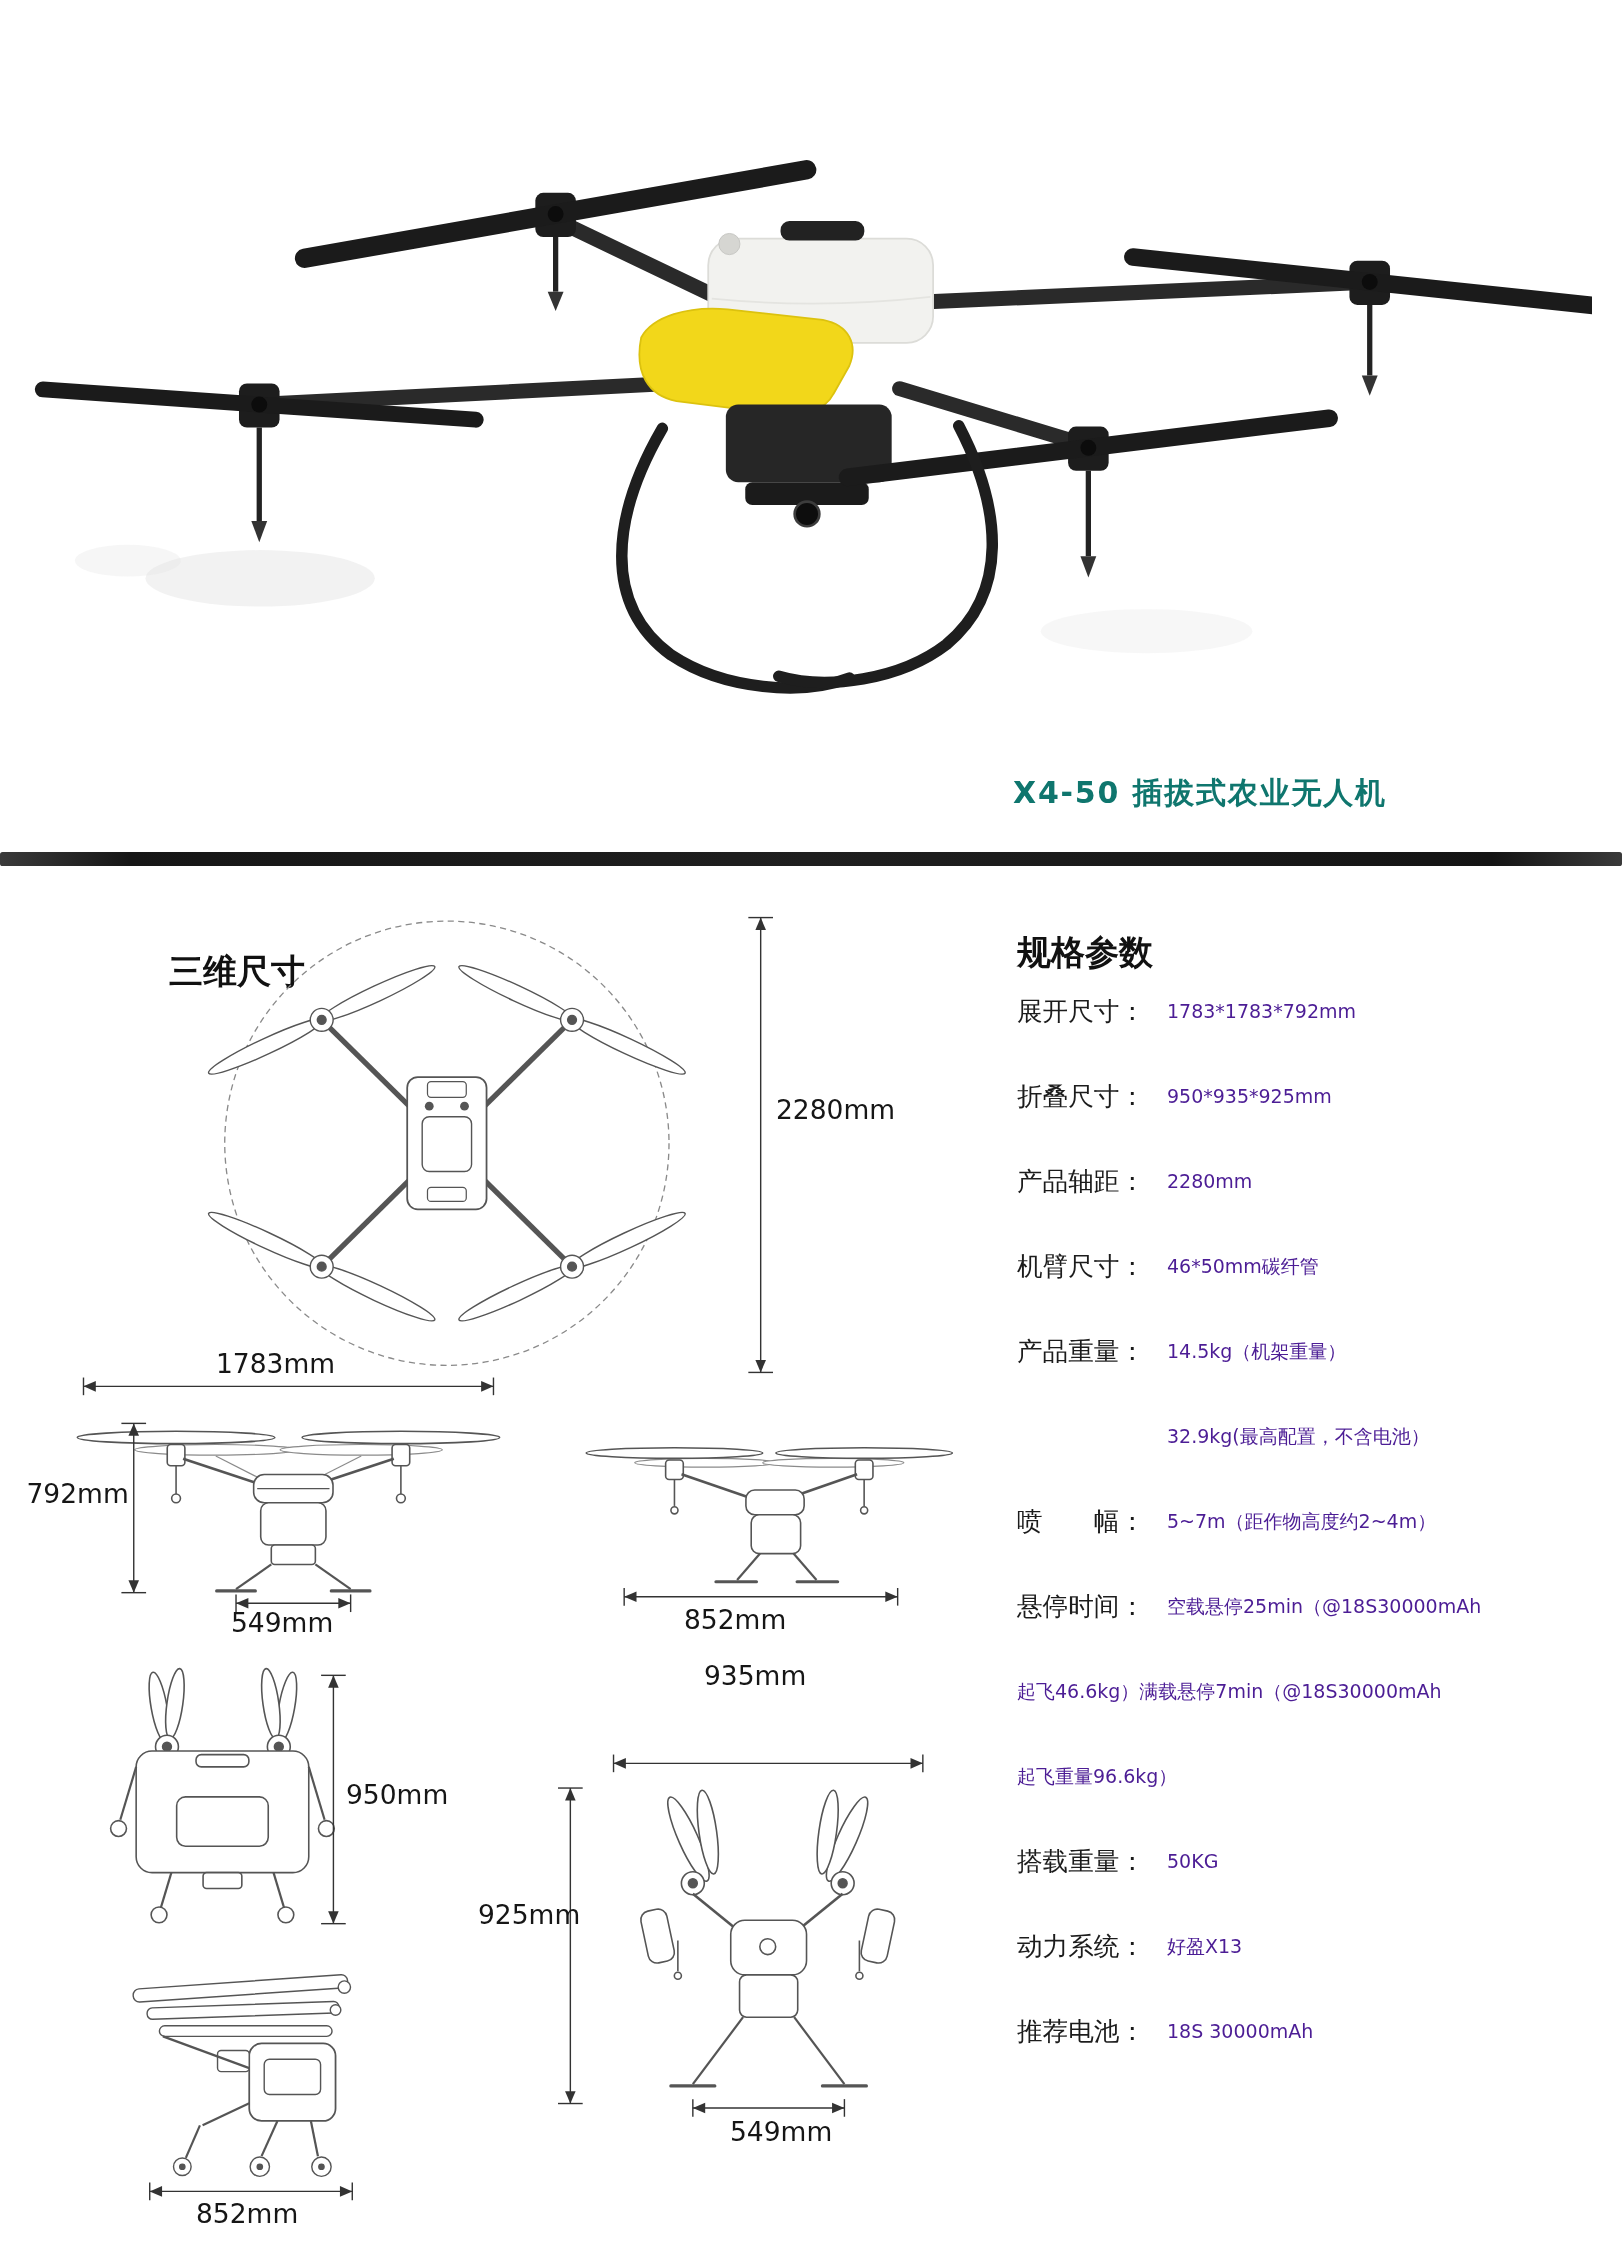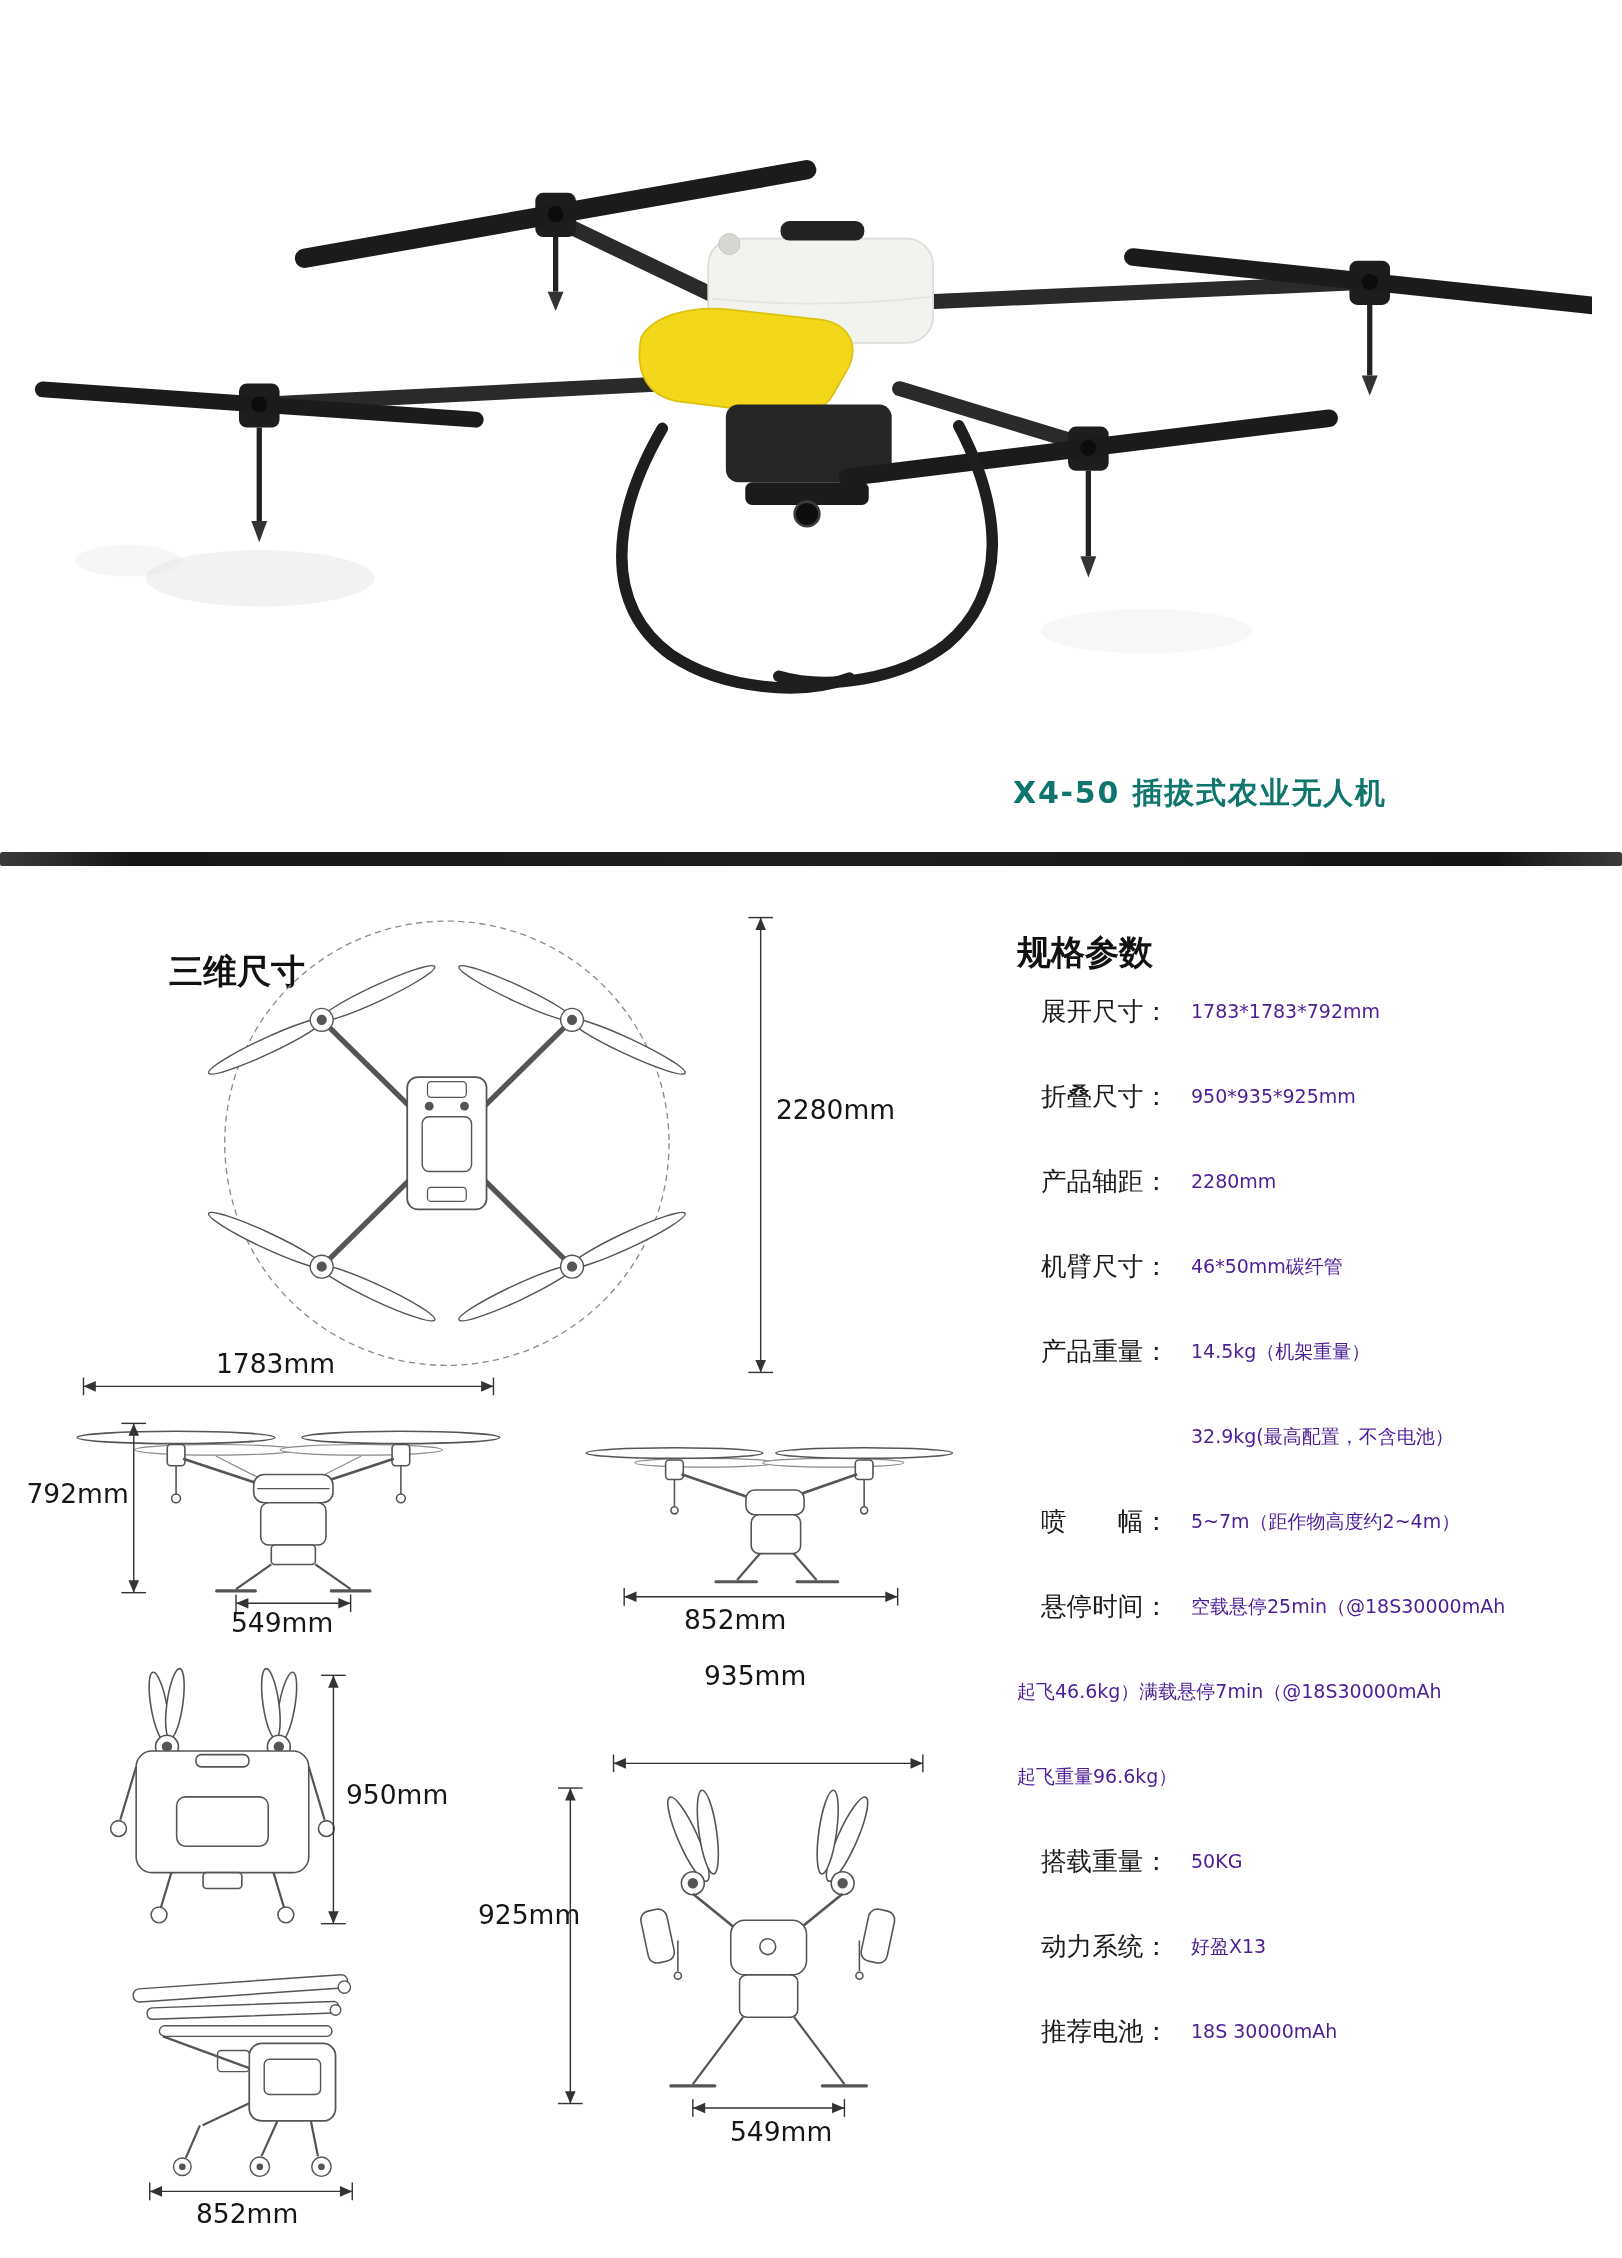--- a/index.html
+++ b/index.html
@@ -28,21 +28,21 @@
   }
   .dims-heading { left:169px; top:921px;margin-top:28px; }
   .specs-heading { left:1017px; top:930px; }
 
   .dim-label {
     position:absolute; font-size:26.5px; color:#161616; white-space:nowrap;
   }
 
   .spec-list { position:absolute; left:1017px; top:995px; width:600px; }
   .spec-row { display:flex; line-height:32px; margin-bottom:53px; white-space:nowrap; }
-  .spec-label { width:150px; flex:0 0 150px; font-size:25.6px; color:#1c1c1c;margin-left:24px; }
+  .spec-label { width:150px; flex:0 0 150px; font-size:25.6px; color:#1c1c1c; }
   .spec-value { font-size:19px; color:#4c1d95; }
 
   svg { position:absolute; display:block; }
 </style>
 </head>
 <body>
 
 <svg style="left:22px; top:26.5px;" width="1570" height="741" viewBox="0 0 1780 840">
 
   <g>

